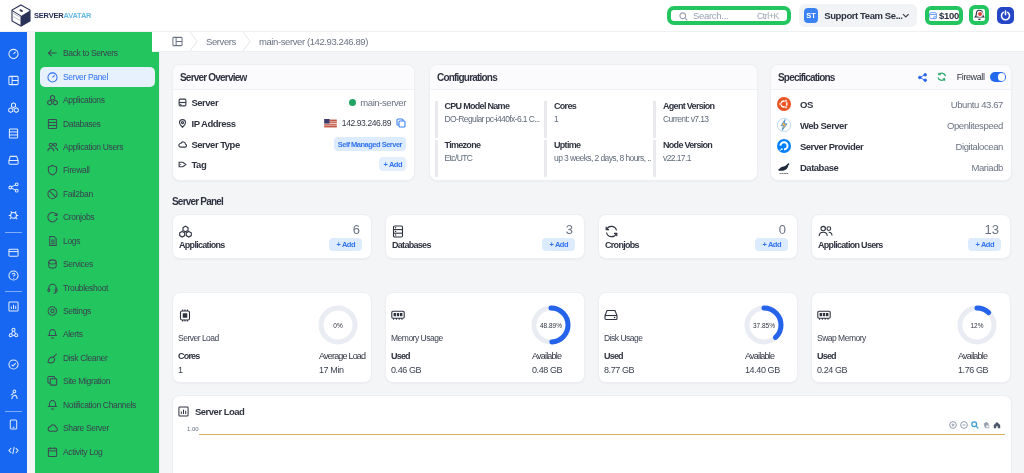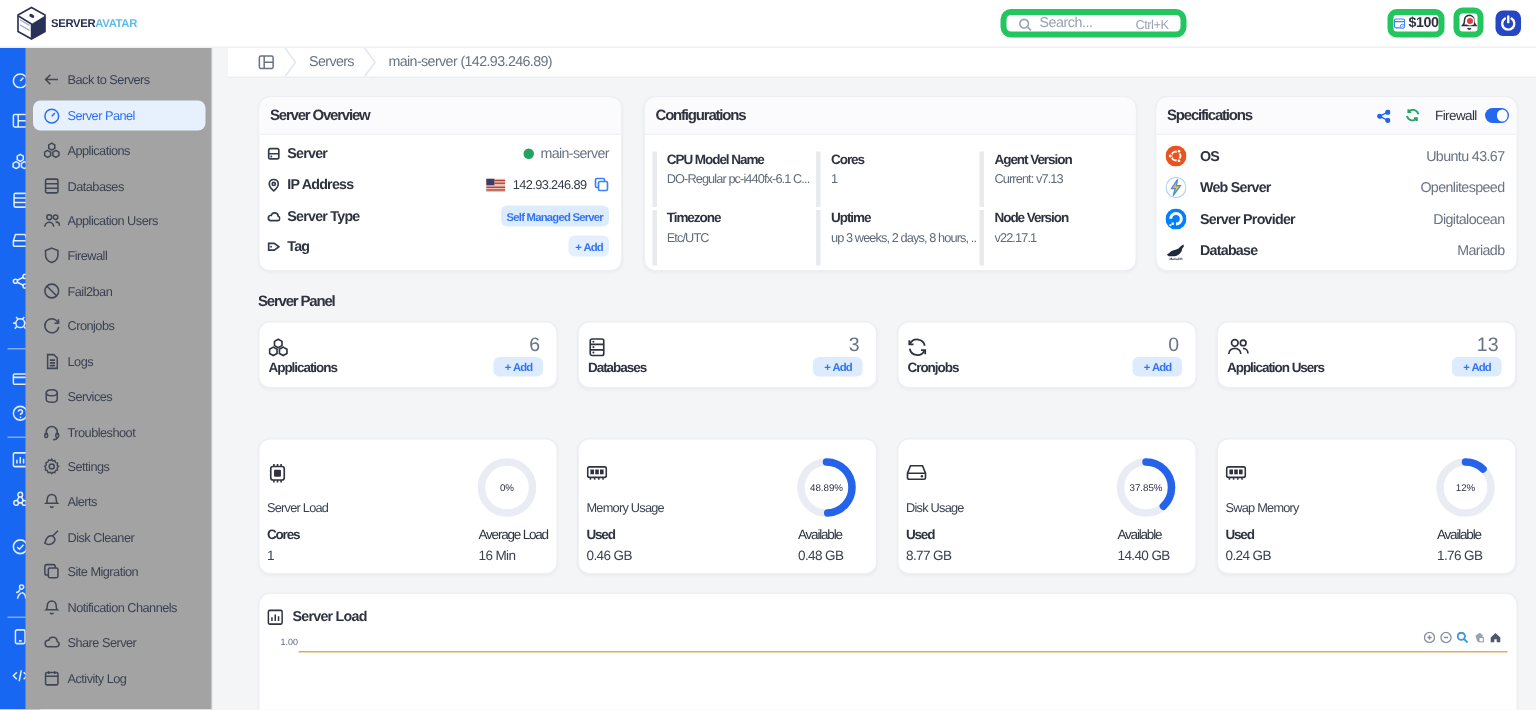--- a/index.html
+++ b/index.html
@@ -19,21 +19,21 @@
 #teamdd .st { width:15px; height:15px; border-radius:4px; background:#3b82f6; color:#fff; font-size:7.5px; font-weight:bold; display:flex; align-items:center; justify-content:center; }
 #teamdd .nm { margin-left:6px; font-size:9.5px; font-weight:bold; letter-spacing:-.4px; color:#2c3140; white-space:nowrap; }
 #money { left:925px; top:6px; width:38px; height:19px; border-radius:6px; justify-content:center; gap:2px; font-size:9.5px; font-weight:bold; letter-spacing:-.3px; color:#2c3140; }
 #bell { left:969px; top:5px; width:20px; height:20px; border-radius:6px; justify-content:center; }
 #pwr { left:997px; top:7px; width:17px; height:17px; border-radius:5px; background:#2547c6; display:flex; align-items:center; justify-content:center; }
 
 #strip { left:0; top:31px; width:27px; height:442px; background:#1767f2; }
 #strip svg { position:absolute; left:8px; }
 #strip .dv { position:absolute; left:5px; width:17px; height:1px; background:rgba(255,255,255,.45); }
 
-#menu { left:17px; top:31px; width:125px; height:442px; background:#a3a3a3; border-right:1px solid #e9ebee; }
+#menu { left:35px; top:31px; width:125px; height:442px; background:#22c55e; border-right:1px solid #e9ebee; }
 .mi { position:absolute; left:10px; width:110px; height:20px; display:flex; align-items:center; color:#3a4150; font-size:8.5px; letter-spacing:-.35px; white-space:nowrap; }
 .mi svg { margin:0 5px 0 2px; flex:none; }
 .mi.act { background:#e7f0fd; border-radius:5px; color:#2e6ff2; left:5px; width:115px; padding-left:5px; }
 
 #bc { left:152px; top:32px; width:872px; height:20px; background:#fff; border-bottom:1px solid #eceef1; display:flex; align-items:center; color:#6a7383; font-size:9.5px; letter-spacing:-.4px; }
 #bc .sep { margin:0 6px; }
 .card { position:absolute; background:#fff; border-radius:8px; border:1px solid #edeff2; box-shadow:0 1px 2px rgba(25,35,60,.04); }
 .chead { height:25px; border-bottom:1px solid #f0f1f4; background:#fbfbfd; border-radius:8px 8px 0 0; display:flex; align-items:center; padding:0 7px; font-size:10px; font-weight:bold; letter-spacing:-.8px; color:#2f3340; }
 .lrow { position:absolute; left:4.5px; right:8px; height:14px; display:flex; align-items:center; }
 .lrow .lic { margin-right:5px; }
@@ -70,20 +70,27 @@
   </svg>
   <div class="abs" id="brand" style="z-index:6">SERVER<span>AVATAR</span></div>
   <div class="abs hbox" id="search" style="z-index:6">
     <svg width="9" height="9" viewBox="0 0 10 10" fill="none" stroke="#98a1b2" stroke-width="1.2">
         <circle cx="4.2" cy="4.2" r="3.2"></circle>
         <line x1="6.8" y1="6.8" x2="9.2" y2="9.2"></line>
       </svg>
     <span class="ph">Search...</span>
       <span class="kbd">Ctrl+K</span>
   </div>
+  <div class="abs" id="teamdd" style="z-index:6">
+    <div class="st">ST</div>
+      <div class="nm">Support Team Se...</div>
+    <svg style="margin-left:auto" width="8" height="5" viewBox="0 0 8 5" fill="none" stroke="#3a4150" stroke-width="1.3">
+        <polyline points="1,1 4,4 7,1"></polyline>
+      </svg>
+  </div>
   <div class="abs hbox" id="money" style="z-index:6">
     <svg width="11" height="11" viewBox="0 0 12 12" fill="none" stroke="#3b82f6" stroke-width="1.1">
         <rect x="1" y="1.8" width="10" height="8.8" rx="1.5"></rect>
         <line x1="1" y1="4.4" x2="11" y2="4.4"></line>
         <circle cx="8.8" cy="9" r="2" fill="#fff" stroke="#3b82f6" stroke-width=".9"></circle>
         <path d="M8 9h1.6" stroke-width=".8"></path>
       </svg>
     <span>$100</span>
   </div>
   <div class="abs hbox" id="bell" style="z-index:6">
@@ -530,21 +537,21 @@
         <line x1="9.4" y1="11" x2="9.4" y2="12.6"></line>
       </svg>
     <div class="nm">Server Load</div>
     <svg class="donut" width="40" height="40" viewBox="0 0 40 40">
         <circle cx="20" cy="20" r="17" fill="none" stroke="#e9ecf3" stroke-width="5"></circle>
       </svg>
     <div class="pct">0%</div>
     <div class="k1">Cores</div>
       <div class="k2">Average Load</div>
     <div class="v1">1</div>
-      <div class="v2">16 Min</div>
+      <div class="v2">17 Min</div>
   </div>
   <div class="card stat" style="left:385px;top:292px;width:200px;height:91px">
     <svg style="position:absolute;left:5px;top:17px" width="14" height="11" viewBox="0 0 14 11" fill="none" stroke="#2f3340" stroke-width="1.1">
         <rect x="0.8" y="1.2" width="12.4" height="7" rx="1.2"></rect>
         <rect x="2.6" y="3" width="2.4" height="3.2" fill="#2f3340" stroke="none"></rect>
         <rect x="5.8" y="3" width="2.4" height="3.2" fill="#2f3340" stroke="none"></rect>
         <rect x="9" y="3" width="2.4" height="3.2" fill="#2f3340" stroke="none"></rect>
         <path d="M2.6 8.2v1.6M5.4 8.2v1.6M8.2 8.2v1.6M11 8.2v1.6" stroke-width="1"></path>
       </svg>
     <div class="nm">Memory Usage</div>

